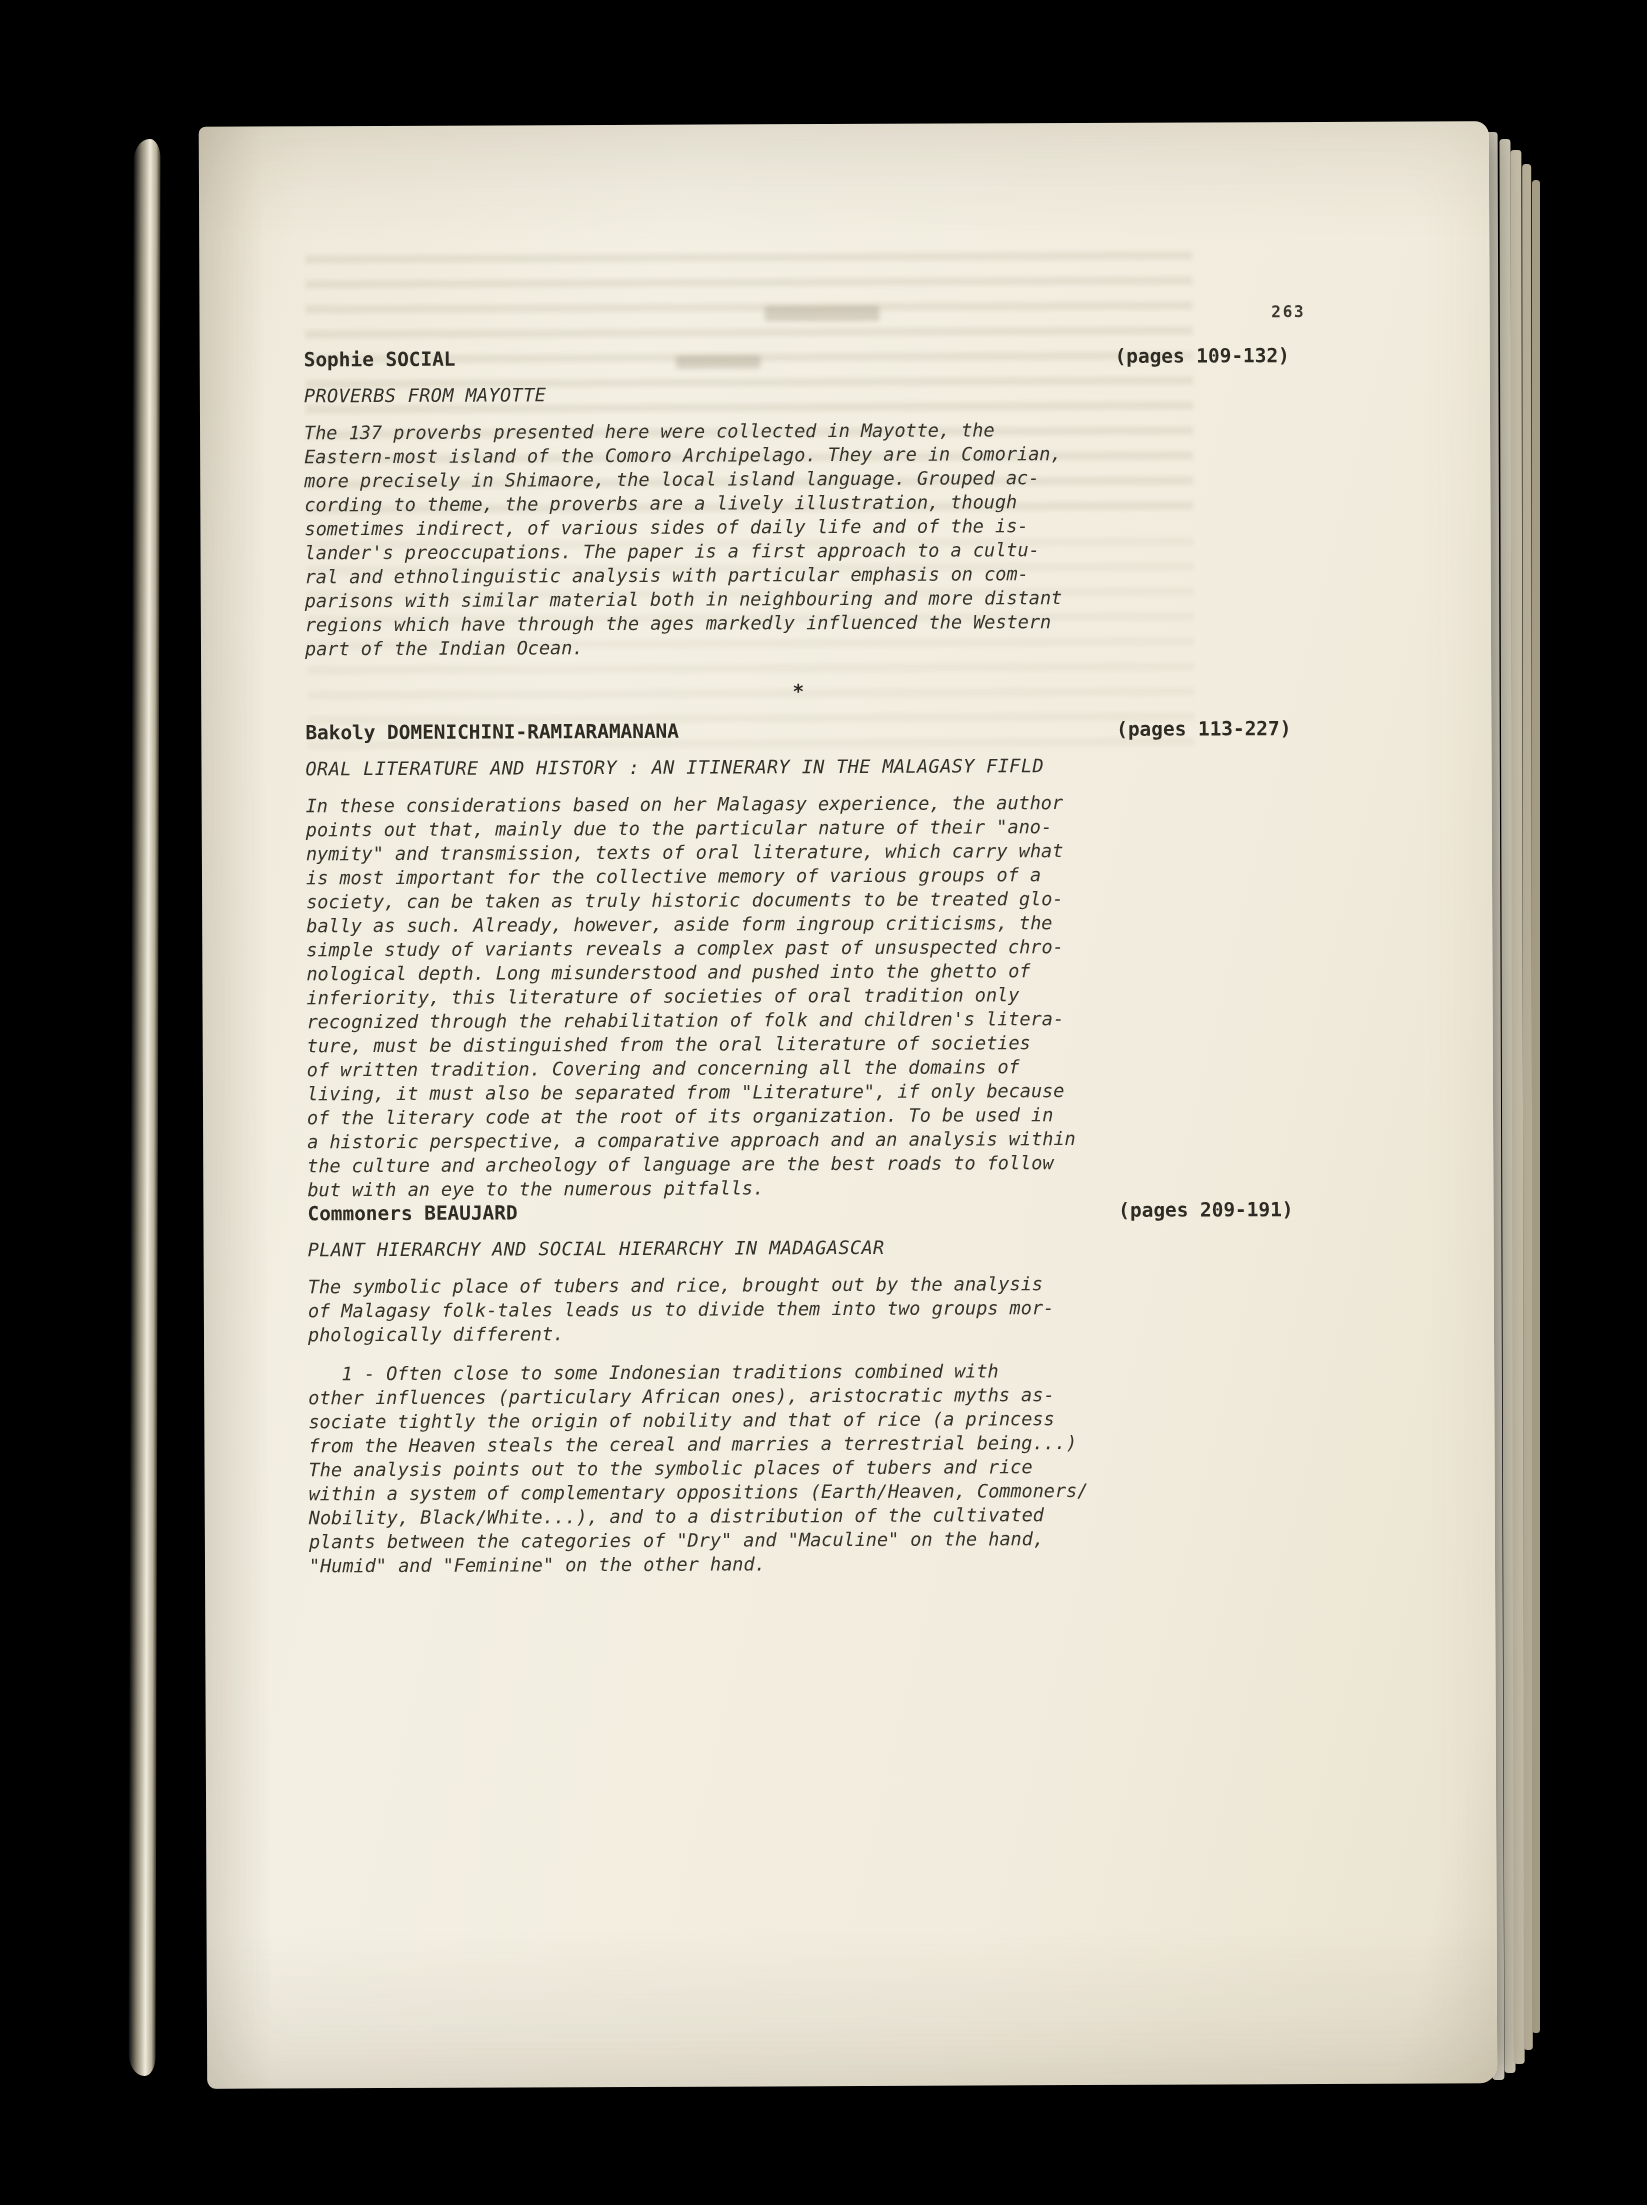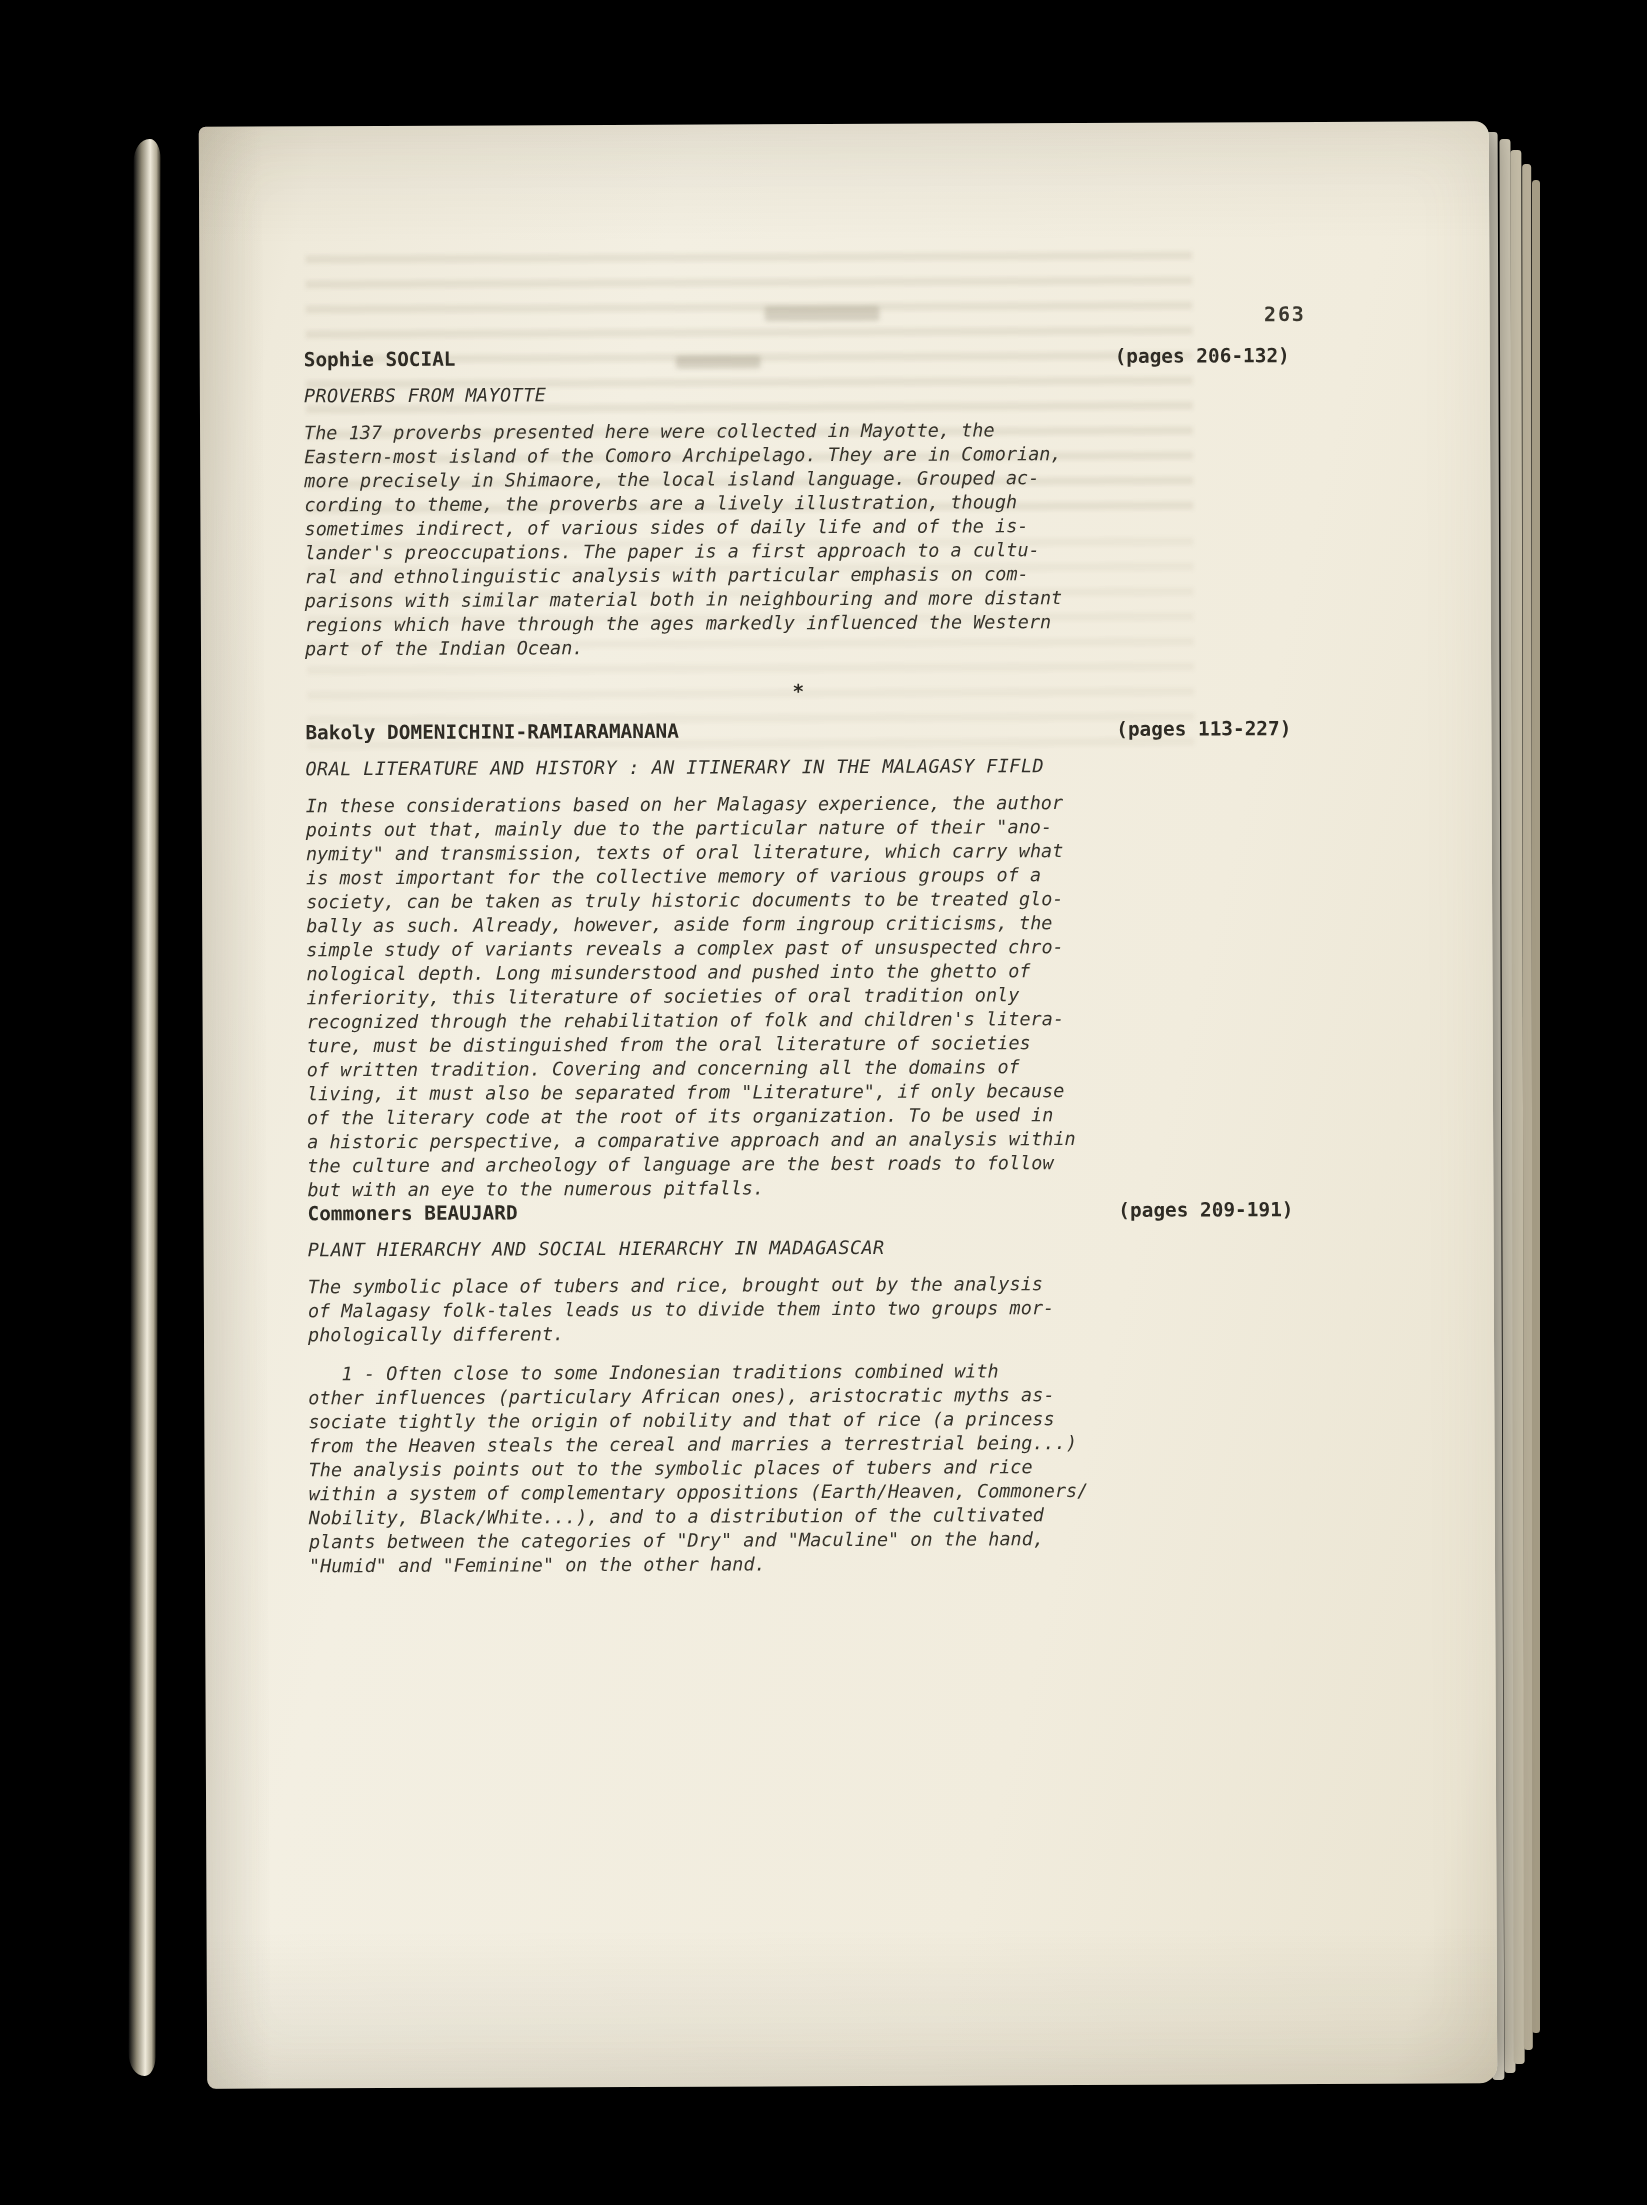--- a/index.html
+++ b/index.html
@@ -49,21 +49,21 @@
     filter:blur(2.2px);
   }
   .g1{left:106px;top:129px;width:887px;height:265px;}
   .g2{left:106px;top:415px;width:887px;height:221px;opacity:.55;}
   .smudge{position:absolute;pointer-events:none;filter:blur(2.6px);background:rgba(92,82,55,0.20);border-radius:3.5px;}
   .m1{left:565px;top:182px;width:115px;height:15px;}
   .m2{left:476px;top:231px;width:85px;height:13.2px;}
 
   .pageno{
     position:absolute;top:180px;right:184px;
-    font-size:20px;font-weight:bold;color:#3b382f;letter-spacing:1.8px;
+    font-size:16px;font-weight:bold;color:#3b382f;letter-spacing:1.8px;
   }
 
   .content{
     position:absolute;left:104px;top:222px;width:986px;
     color:#34312a;
   }
   .entry{margin:0;}
   .entry + .entry{margin-top:0;}
   .hrow{
     display:flex;justify-content:space-between;align-items:baseline;
@@ -103,21 +103,21 @@
     <div class="smudge m1"></div>
     <div class="smudge m2"></div>
 
     <div class="pageno">263</div>
 
     <div class="content">
 
       <section class="entry">
         <header class="hrow">
           <span class="author">Sophie SOCIAL</span>
-          <span class="pages">(pages 206-132)</span>
+          <span class="pages">(pages 109-132)</span>
         </header>
         <h2 class="title">PROVERBS FROM MAYOTTE</h2>
         <p class="para">The 137 proverbs presented here were collected in Mayotte, the
 Eastern-most island of the Comoro Archipelago. They are in Comorian,
 more precisely in Shimaore, the local island language. Grouped ac-
 cording to theme, the proverbs are a lively illustration, though
 sometimes indirect, of various sides of daily life and of the is-
 lander's preoccupations. The paper is a first approach to a cultu-
 ral and ethnolinguistic analysis with particular emphasis on com-
 parisons with similar material both in neighbouring and more distant

